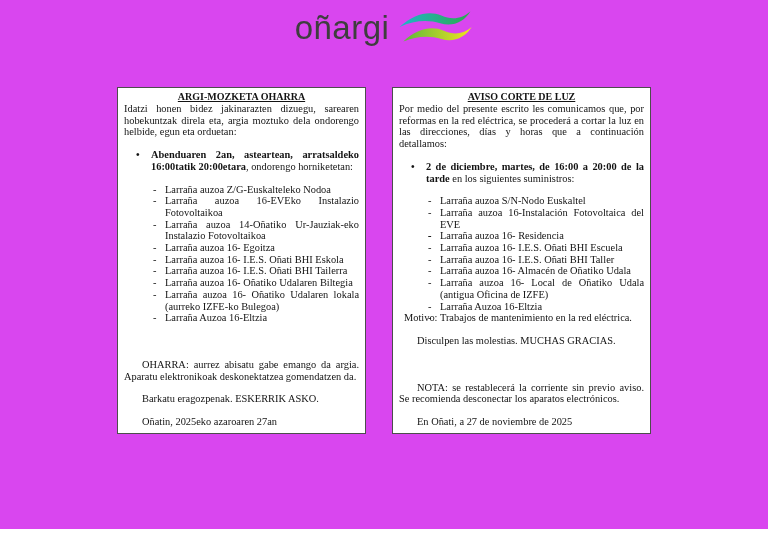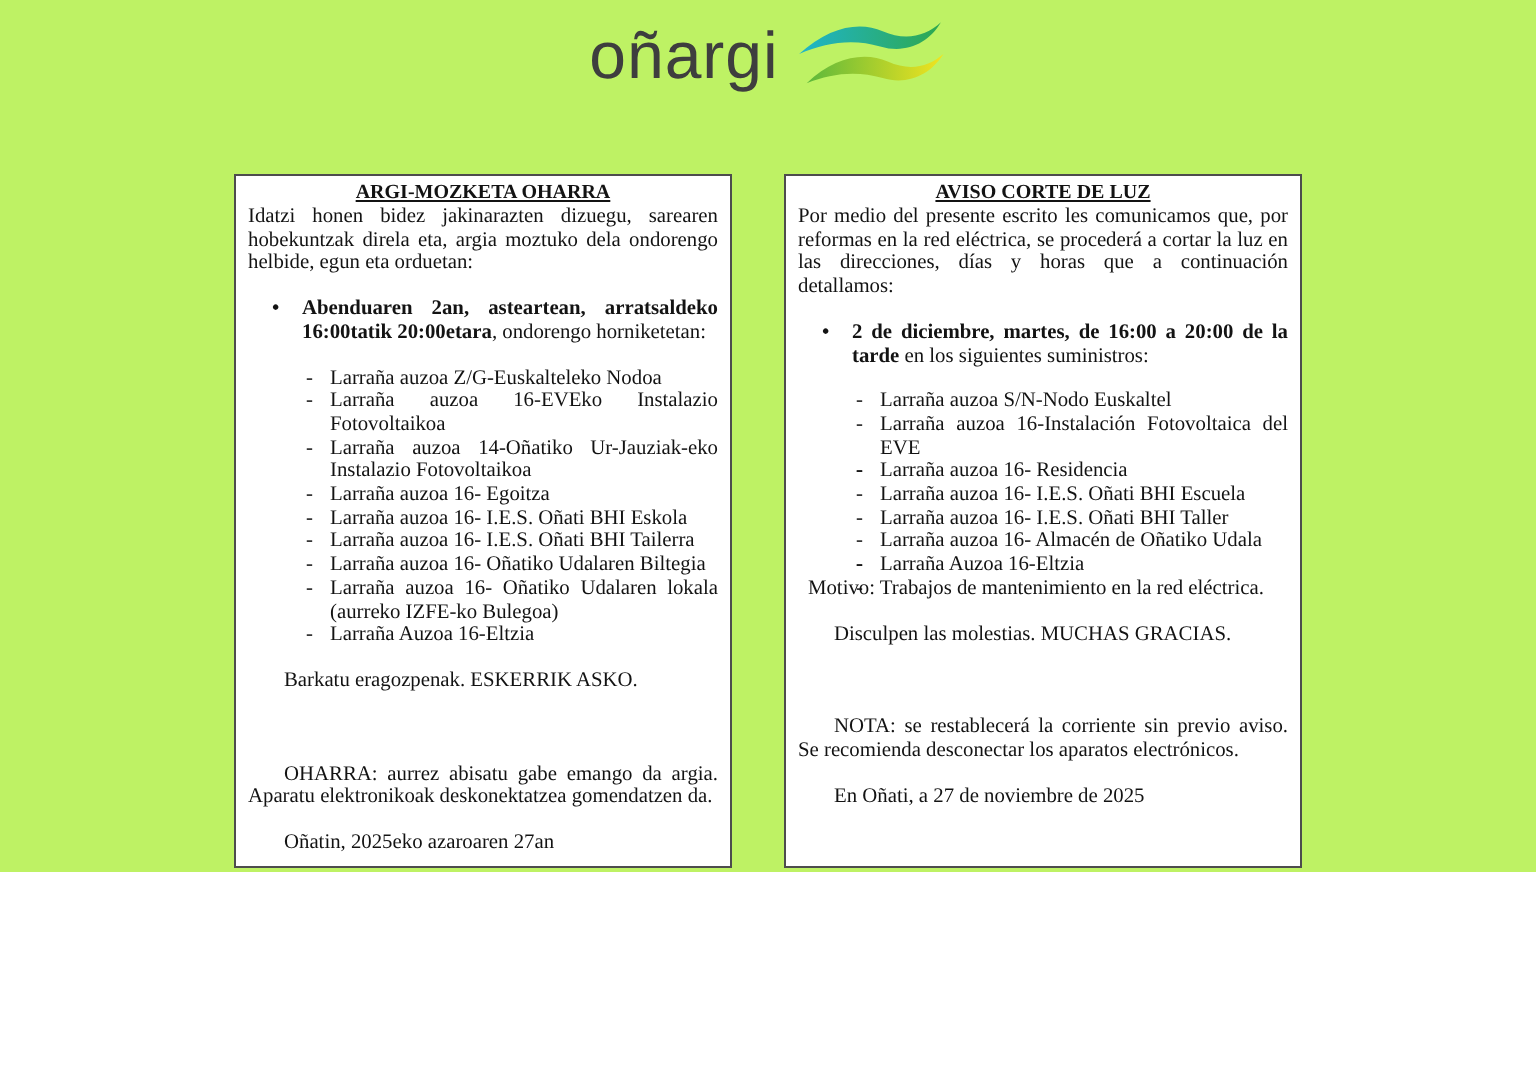--- a/index.html
+++ b/index.html
@@ -1,20 +1,20 @@
 <!DOCTYPE html>
 <html><head>
 <meta charset="utf-8">
 <style>
   html, body { margin: 0; padding: 0; background: #ffffff; }
   .page {
     position: relative;
     width: 768px;
-    height: 436px;
-    background: #bef264;
+    height: 529px;
+    background: #d946ef;
     overflow: hidden;
     font-family: "Liberation Serif", serif;
     color: #131313;
   }
 
   
   .logo-row {
     position: absolute;
     top: 4px;
     left: 0;
@@ -130,43 +130,43 @@
       <li class="dash-item"><span class="marker">-</span><span>Larraña auzoa 16-EVEko Instalazio Fotovoltaikoa</span></li>
       <li class="dash-item"><span class="marker">-</span><span>Larraña auzoa 14-Oñatiko Ur-Jauziak-eko Instalazio Fotovoltaikoa</span></li>
       <li class="dash-item"><span class="marker">-</span><span>Larraña auzoa 16- Egoitza</span></li>
       <li class="dash-item"><span class="marker">-</span><span>Larraña auzoa 16- I.E.S. Oñati BHI Eskola</span></li>
       <li class="dash-item"><span class="marker">-</span><span>Larraña auzoa 16- I.E.S. Oñati BHI Tailerra</span></li>
       <li class="dash-item"><span class="marker">-</span><span>Larraña auzoa 16- Oñatiko Udalaren Biltegia</span></li>
       <li class="dash-item"><span class="marker">-</span><span>Larraña auzoa 16- Oñatiko Udalaren lokala (aurreko IZFE-ko Bulegoa)</span></li>
       <li class="dash-item"><span class="marker">-</span><span>Larraña Auzoa 16-Eltzia</span></li>
     </ul>
 
+    <p class="indent">OHARRA: aurrez abisatu gabe emango da argia. Aparatu elektronikoak deskonektatzea gomendatzen da.</p>
     <p class="indent mt1">Barkatu eragozpenak. ESKERRIK ASKO.</p>
-    <p class="indent">OHARRA: aurrez abisatu gabe emango da argia. Aparatu elektronikoak deskonektatzea gomendatzen da.</p>
     <p class="indent mt1">Oñatin, 2025eko azaroaren 27an</p>
   </section>
 
   <section class="notice notice-right">
     <h2 class="title">AVISO CORTE DE LUZ</h2>
     <p>Por medio del presente escrito les comunicamos que, por reformas en la red eléctrica, se procederá a cortar la luz en las direcciones, días y horas que a continuación detallamos:</p>
 
     <div class="bullet-para">
       <span class="marker">•</span>
       <span class="bullet-bold">2 de diciembre,  martes, de 16:00 a 20:00 de la tarde</span><span> en los siguientes suministros:</span>
     </div>
 
     <ul class="dash-list">
       <li class="dash-item"><span class="marker">-</span><span>Larraña auzoa S/N-Nodo Euskaltel</span></li>
       <li class="dash-item"><span class="marker">-</span><span>Larraña auzoa 16-Instalación Fotovoltaica del EVE</span></li>
       <li class="dash-item"><span class="marker">-</span></li>
       <li class="dash-item"><span class="marker">-</span><span>Larraña auzoa 16- Residencia</span></li>
       <li class="dash-item"><span class="marker">-</span><span>Larraña auzoa 16- I.E.S. Oñati BHI Escuela</span></li>
       <li class="dash-item"><span class="marker">-</span><span>Larraña auzoa 16- I.E.S. Oñati BHI Taller</span></li>
       <li class="dash-item"><span class="marker">-</span><span>Larraña auzoa 16- Almacén de Oñatiko Udala</span></li>
-      <li class="dash-item"><span class="marker">-</span></li>
+      <li class="dash-item"><span class="marker">-</span><span>Larraña auzoa 16- Local de Oñatiko Udala (antigua Oficina de IZFE)</span></li>
       <li class="dash-item"><span class="marker">-</span><span>Larraña Auzoa 16-Eltzia</span></li>
       <li class="dash-item"><span class="marker">-</span><span></span></li>
     </ul>
 
     <p class="small-indent">Motivo: Trabajos de mantenimiento en la red eléctrica.</p>
     <p class="indent mt1">Disculpen las molestias. MUCHAS GRACIAS.</p>
     <p class="indent">NOTA: se restablecerá la corriente sin previo aviso. Se recomienda desconectar los aparatos electrónicos.</p>
     <p class="indent mt1">En Oñati, a 27 de noviembre de 2025</p>
   </section>
 

